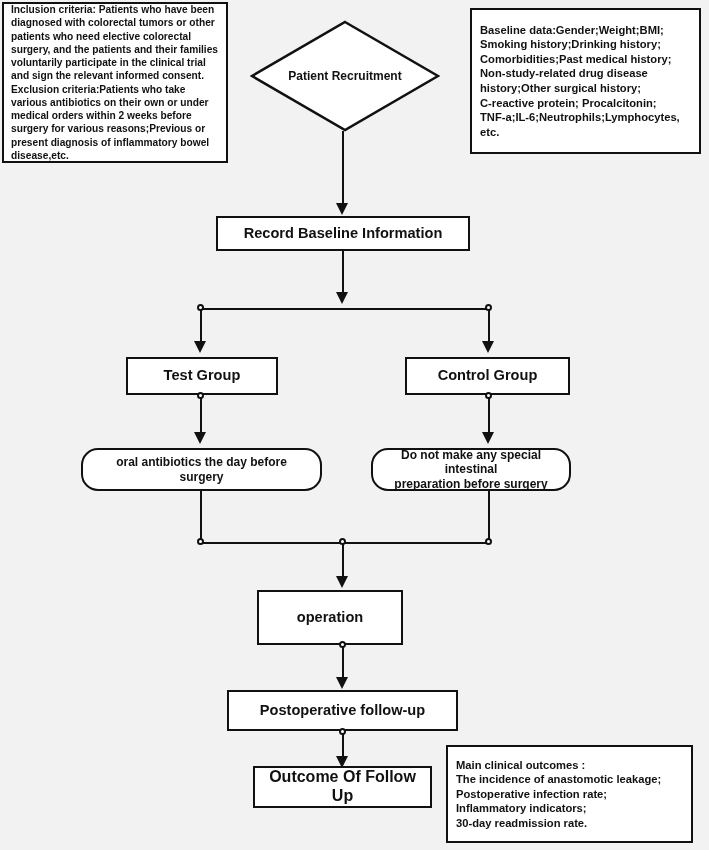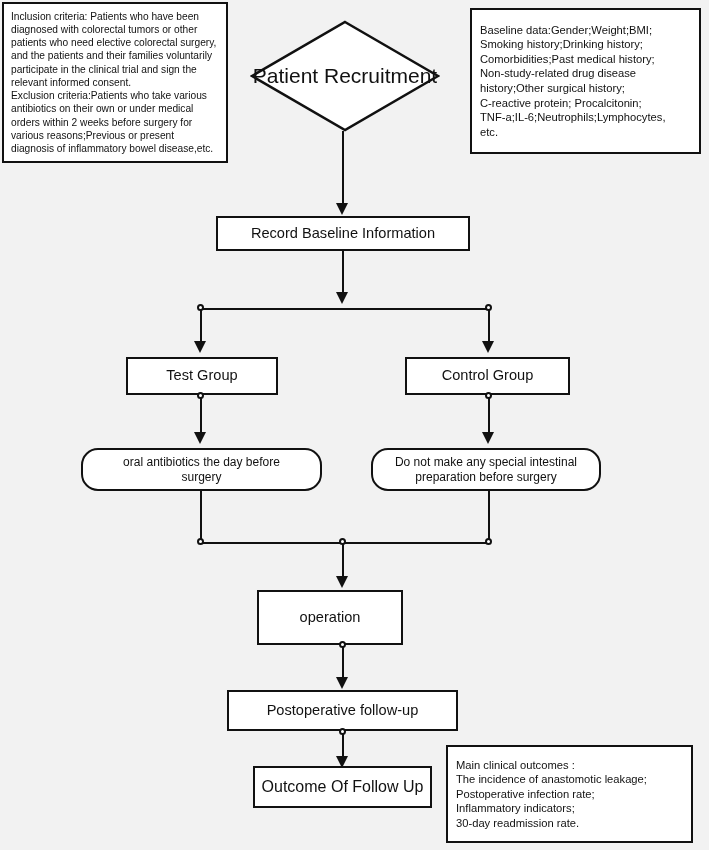--- a/index.html
+++ b/index.html
@@ -16,20 +16,21 @@
     font-family: "Liberation Sans", "DejaVu Sans", sans-serif;
     color: #111;
     -webkit-font-smoothing: antialiased;
   }
 
   #flow-root {
     position: absolute;
     left: 0; top: 0;
     width: 709px;
     height: 850px;
+    font-weight: bold;
   }
 
   
   .node {
     position: absolute;
     background: #ffffff;
     border: 2px solid #111;
     box-sizing: border-box;
     display: flex;
     align-items: center;
@@ -108,21 +109,21 @@
     border-radius: 50%;
     background: #ffffff;
     border: 2px solid #111;
     box-sizing: border-box;
     z-index: 5;
   }
 
   
   .fs-note      { font-size: 10.2px; }
   .fs-note-out  { font-size: 11.2px; }
-  .fs-diamond   { font-size: 21px; }
+  .fs-diamond   { font-size: 12px; }
   .fs-big       { font-size: 14.6px; }
   .fs-mid       { font-size: 12px; border-radius: 17px; }
   .fs-small     { font-size: 16px; }
 </style>
 </head>
 <body>
 
 <div id="flow-root">
 
   <div class="note fs-note" style="left:2px; top:2px; width:226px; height:161px; padding:6px 7px;">
@@ -192,21 +193,21 @@
 
   <div class="jdot" style="left:485px; top:392px;"></div>
   <div class="vline" style="left:488px; top:396px; height:38px;"></div>
   <div class="arrowhead" style="left:482px; top:432px;"></div>
 
   <div class="node fs-mid" style="left:81px; top:448px; width:241px; height:43px;">
     <span class="lbl">oral antibiotics the day before
 surgery</span>
   </div>
 
-  <div class="node fs-mid" style="left:371px; top:448px; width:230px; height:43px;">
+  <div class="node fs-mid" style="left:371px; top:448px; width:200px; height:43px;">
     <span class="lbl">Do not make any special intestinal
 preparation before surgery</span>
   </div>
 
   <div class="vline" style="left:200px; top:491px; height:51px;"></div>
   <div class="vline" style="left:488px; top:491px; height:51px;"></div>
 
   <div class="hline" style="left:201px; top:542px; width:289px;"></div>
   <div class="jdot" style="left:197px; top:538px;"></div>
   <div class="jdot" style="left:339px; top:538px;"></div>

